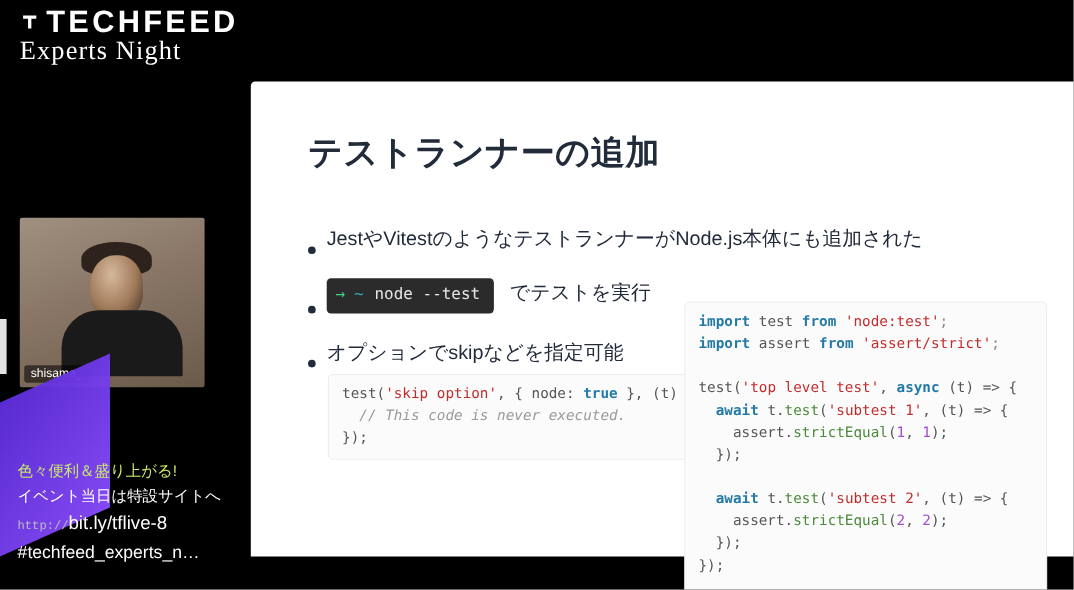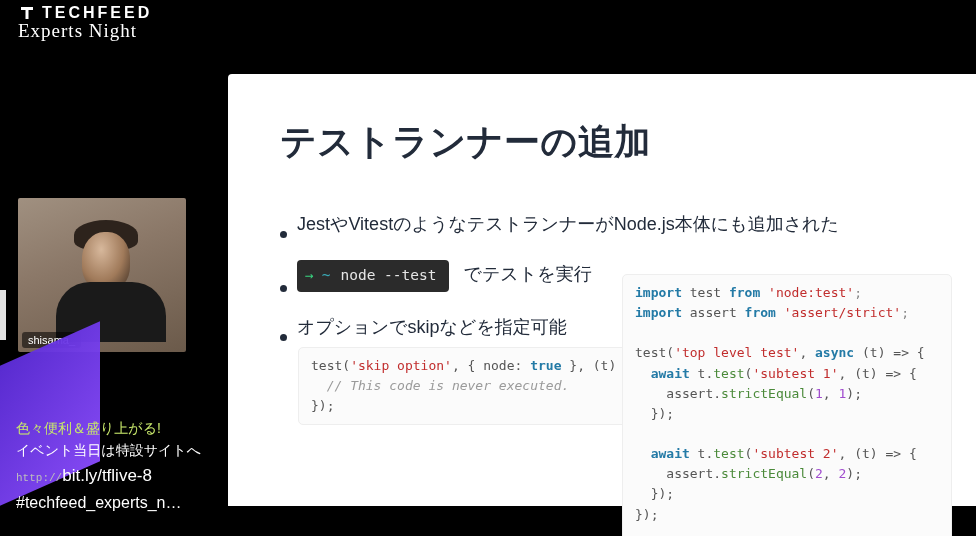--- a/index.html
+++ b/index.html
@@ -13,26 +13,26 @@
   }
   .left-col {
     position: absolute; left: 0; top: 0;
     width: 228px; height: 100%;
   }
   .logo-area {
     position: absolute; top: 4px; left: 18px;
   }
   .logo-main {
     display: flex; align-items: center; gap: 6px;
-    color: #fff; font-weight: 700; font-size: 16px; letter-spacing: 3px;
+    color: #fff; font-weight: 700; font-size: 28px; letter-spacing: 3px;
   }
   .logo-glyph { width: 18px; height: 18px; }
   .logo-sub {
     font-family: "Brush Script MT", cursive;
-    font-size: 19px; letter-spacing: 1px;
+    font-size: 24px; letter-spacing: 1px;
     margin-top: -2px;
   }
   .webcam {
     position: absolute; top: 198px; left: 18px;
     width: 168px; height: 154px;
     background: linear-gradient(160deg, #a09080 0%, #8b7868 40%, #6b5a4a 100%);
     border-radius: 2px;
     overflow: hidden;
   }
   .webcam-head {
@@ -88,21 +88,21 @@
   
   .slide {
     position: absolute; left: 228px; top: 74px;
     width: 752px; height: 432px;
     background: #fff;
     color: #222B3A;
     border-radius: 4px 0 0 0;
     padding: 44px 52px 30px 52px;
   }
   .slide h1 {
-    font-size: 36px; font-weight: 700; letter-spacing: 0.5px;
+    font-size: 31px; font-weight: 700; letter-spacing: 0.5px;
   }
   .bullets {
     margin-top: 44px;
     font-size: 18px;
     list-style: none;
   }
   .bullets > li {
     display: flex; align-items: flex-end; gap: 10px;
     margin-bottom: 22px;
   }

